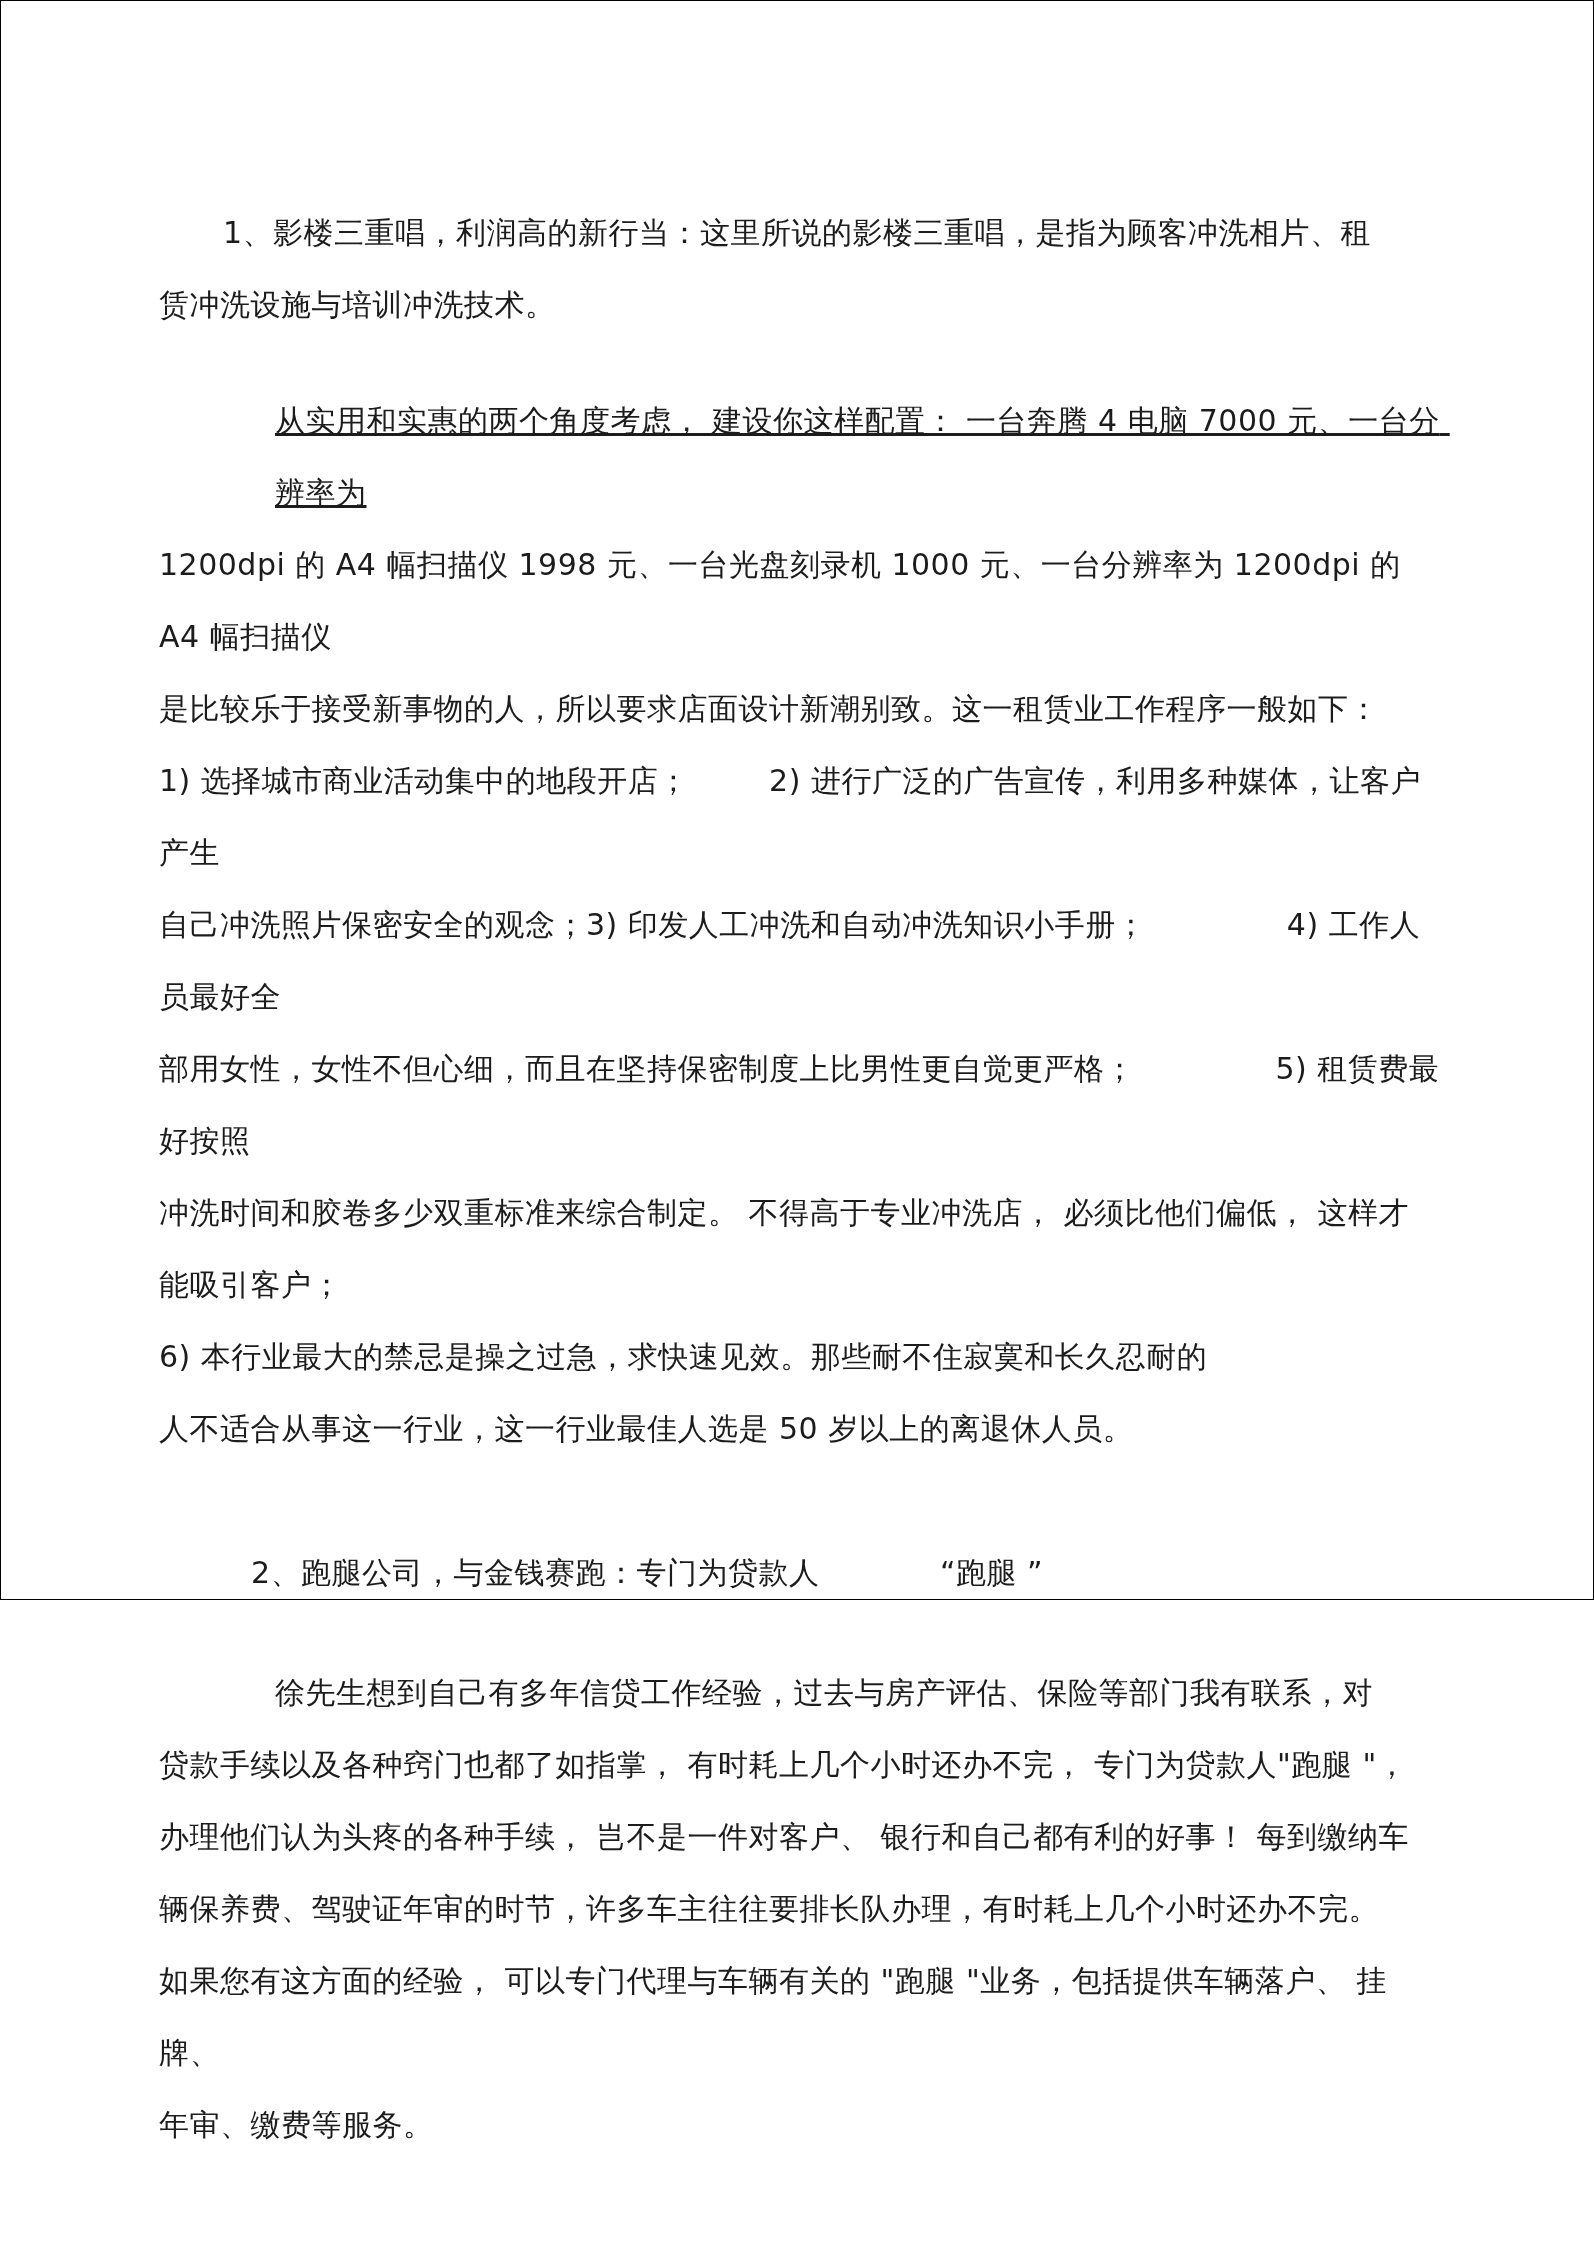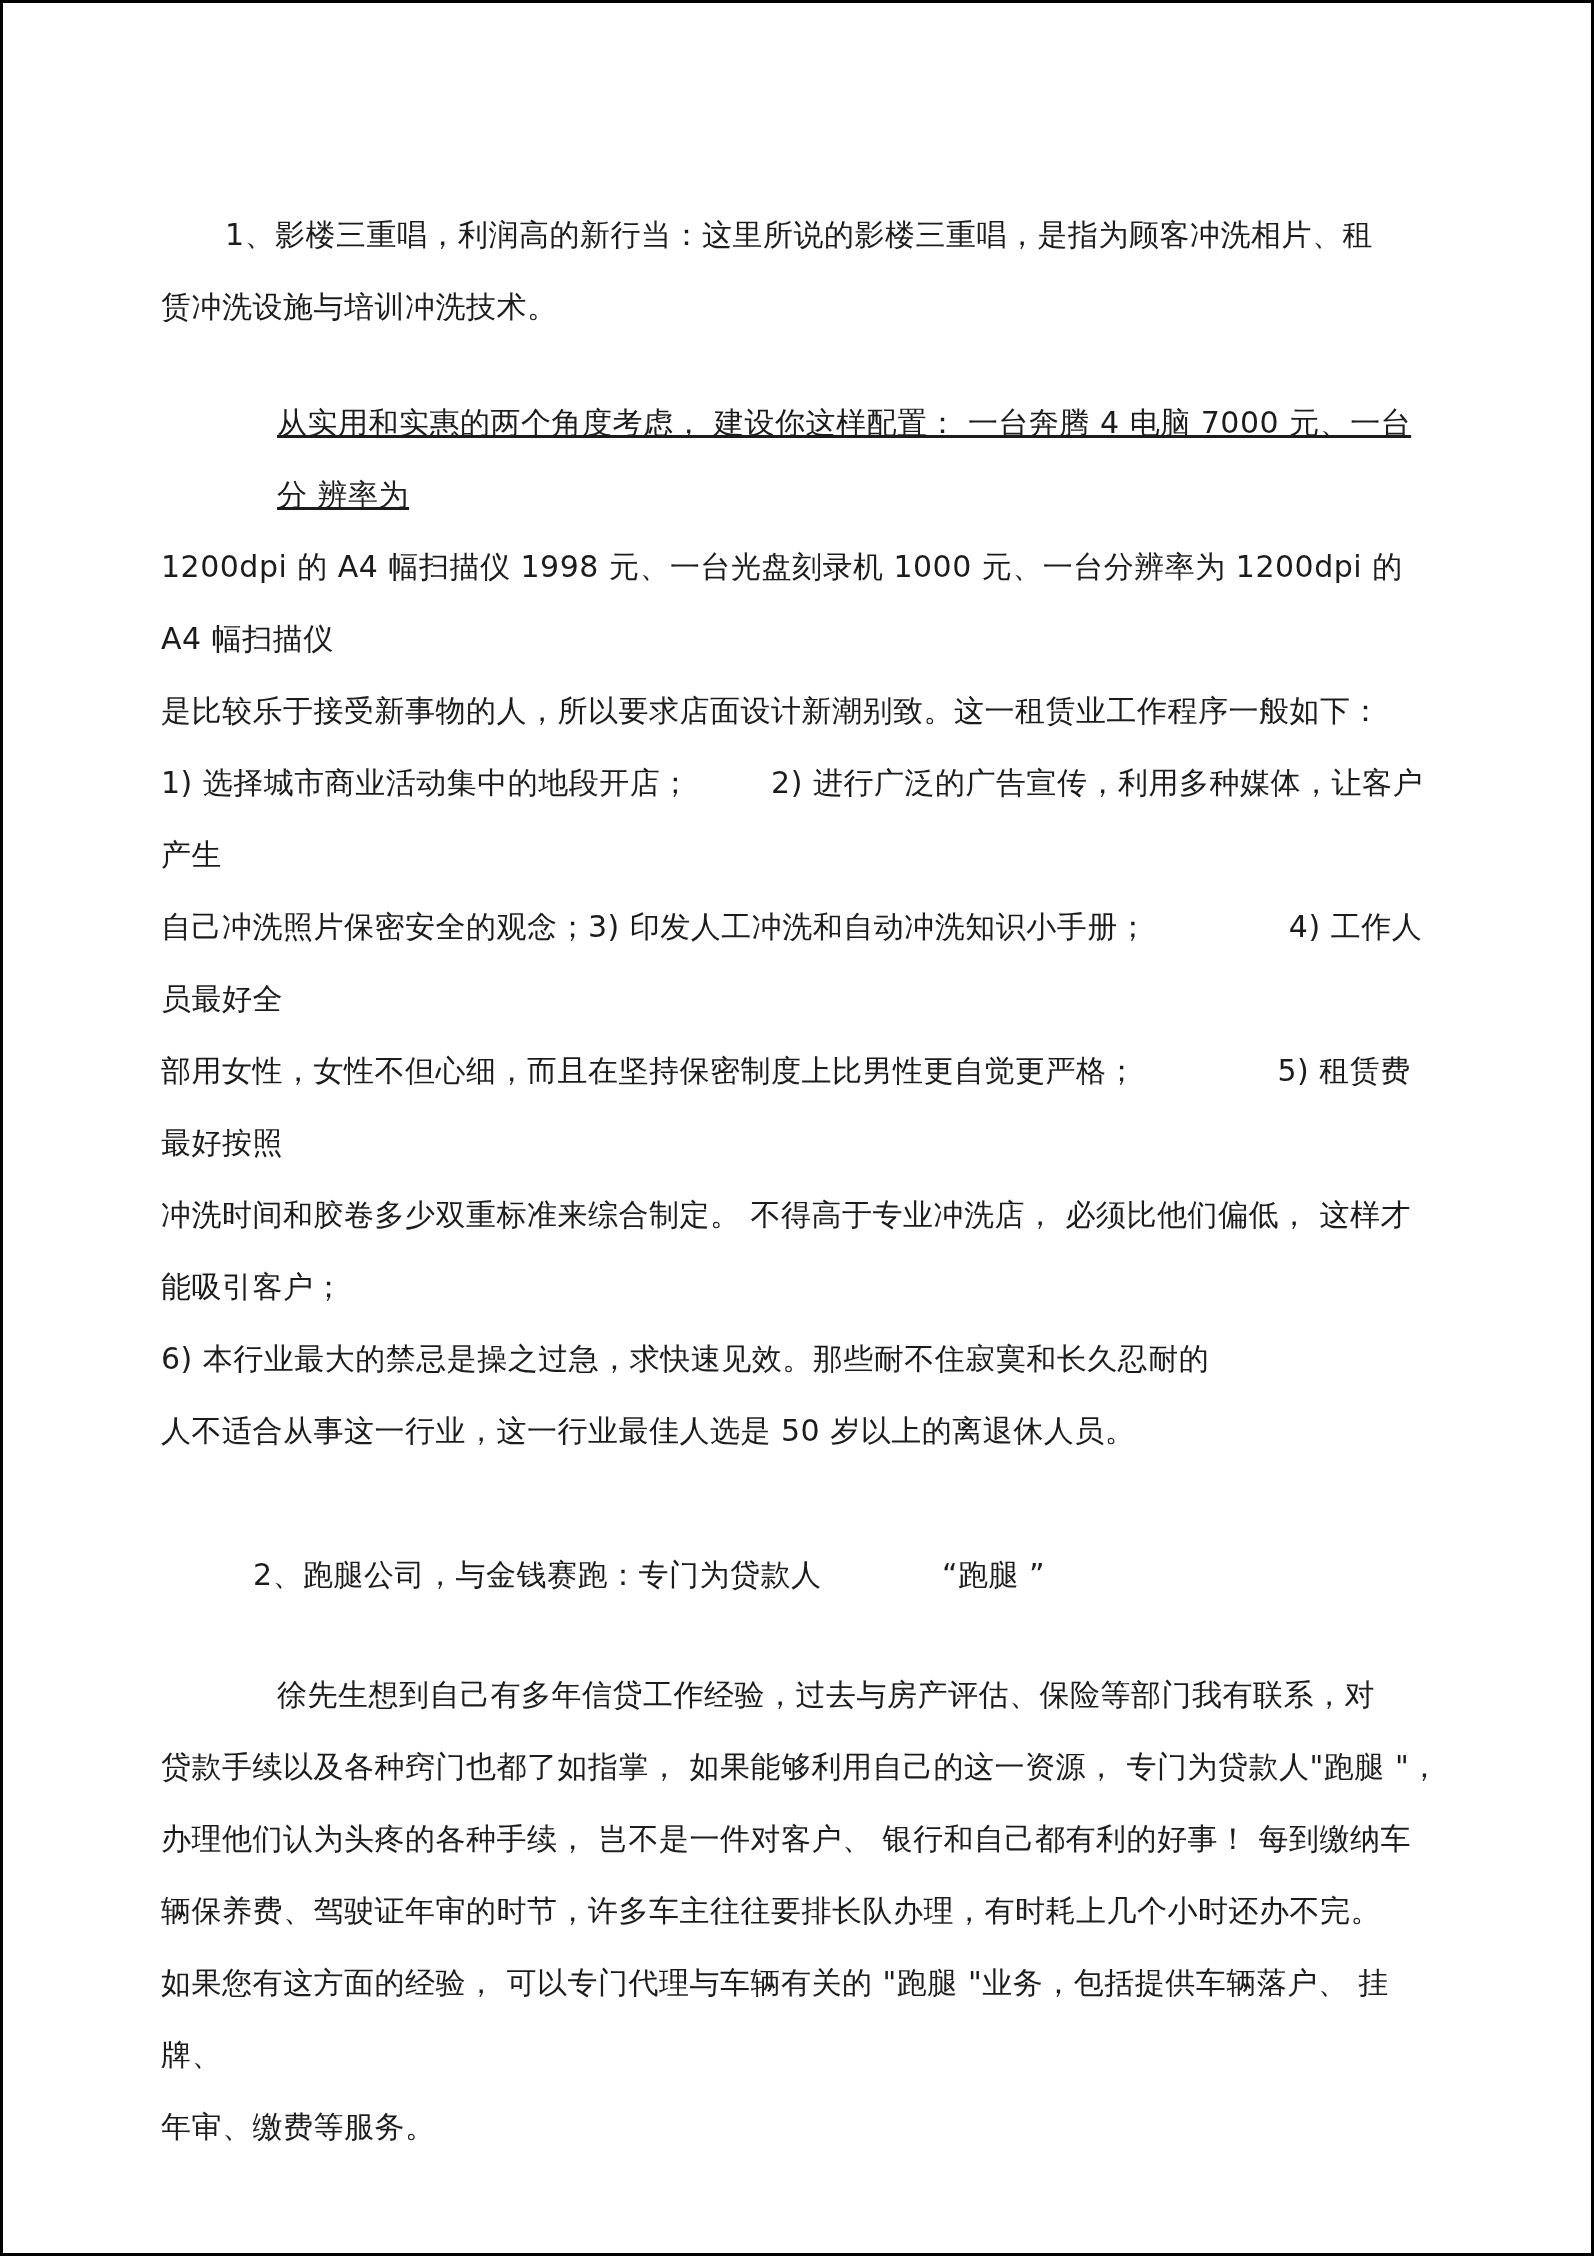--- a/index.html
+++ b/index.html
@@ -9,23 +9,23 @@
   }
   body {
     width: 1594px;
     height: 2256px;
     overflow: hidden;
     font-family: "DejaVu Sans", "Liberation Sans", sans-serif;
   }
   .page {
     box-sizing: border-box;
     width: 1594px;
-    height: 2256px;
+    height: 1600px;
     background: #ffffff;
-    border: 3px solid #000000;
+    border: 1px solid #000000;
     padding: 196px 150px 0 158px;
   }
   .doc-body {
     color: #1c1c1c;
     font-size: 30px;
     line-height: 72px;
   }
   .para {
     margin: 0 0 44px 0;
   }
@@ -55,20 +55,20 @@
         <div class="line" style="padding-left: 0px;">部用女性，女性不但心细，而且在坚持保密制度上比男性更自觉更严格；              5) 租赁费最好按照</div>
         <div class="line" style="padding-left: 0px;">冲洗时间和胶卷多少双重标准来综合制定。 不得高于专业冲洗店， 必须比他们偏低， 这样才 能吸引客户；</div>
         <div class="line" style="padding-left: 0px;">6) 本行业最大的禁忌是操之过急，求快速见效。那些耐不住寂寞和长久忍耐的</div>
         <div class="line" style="padding-left: 0px;">人不适合从事这一行业，这一行业最佳人选是 50 岁以上的离退休人员。</div>
       </div>
       <div class="para gap-md">
         <div class="line" style="padding-left: 92px;">2、跑腿公司，与金钱赛跑：专门为贷款人            “跑腿 ”</div>
       </div>
       <div class="para gap-md">
         <div class="line" style="padding-left: 116px;">徐先生想到自己有多年信贷工作经验，过去与房产评估、保险等部门我有联系，对</div>
-        <div class="line" style="padding-left: 0px;">贷款手续以及各种窍门也都了如指掌， 如果能够利用自己的这一资源， 专门为贷款人"跑腿 "，</div>
+        <div class="line" style="padding-left: 0px;">贷款手续以及各种窍门也都了如指掌， 有时耗上几个小时还办不完， 专门为贷款人"跑腿 "，</div>
         <div class="line" style="padding-left: 0px;">办理他们认为头疼的各种手续， 岂不是一件对客户、 银行和自己都有利的好事！ 每到缴纳车</div>
         <div class="line" style="padding-left: 0px;">辆保养费、驾驶证年审的时节，许多车主往往要排长队办理，有时耗上几个小时还办不完。</div>
         <div class="line" style="padding-left: 0px;">如果您有这方面的经验， 可以专门代理与车辆有关的 "跑腿 "业务，包括提供车辆落户、 挂牌、</div>
         <div class="line" style="padding-left: 0px;">年审、缴费等服务。</div>
       </div>
     </div>
 </div>
 
 </body></html>

